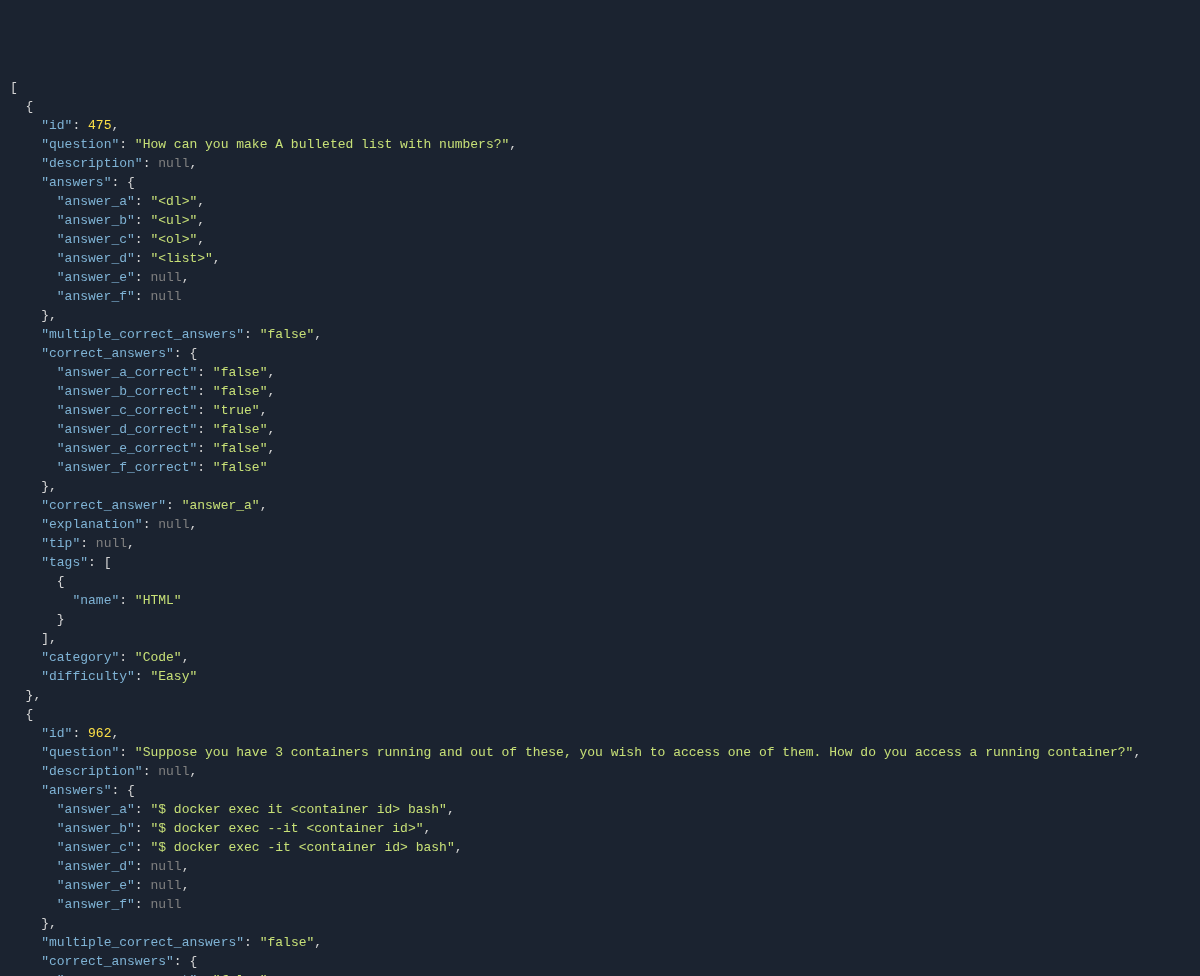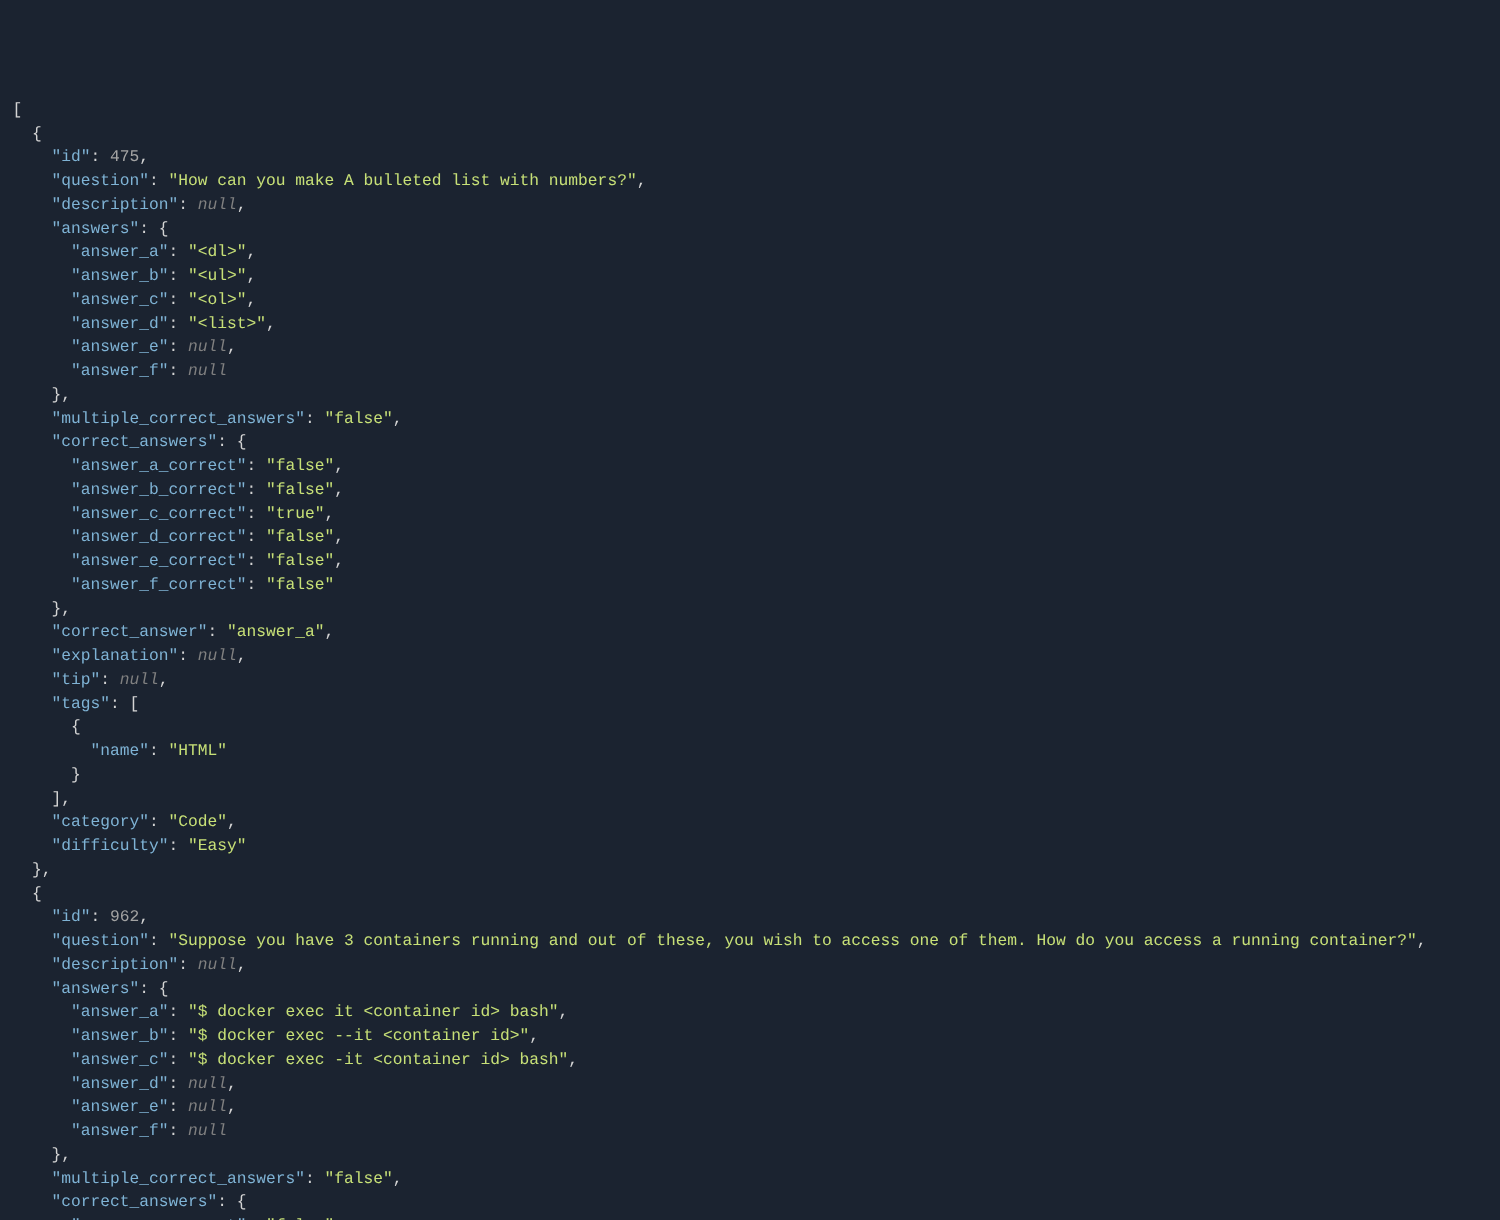--- a/index.html
+++ b/index.html
@@ -12,22 +12,22 @@
       font-family: 'Consolas', 'Monaco', 'Courier New', monospace;
       font-size: 13px;
       padding: 2px 10px;
       color: #d4d4d4;
       line-height: 19px;
       white-space: pre;
     }
     .punct { color: #d4d4d4; }
     .key { color: #7fb3d5; }
     .str { color: #c7e077; }
-    .num { color: #a3a3a3; text-align: center; }
-    .null { color: #808080; font-style: italic; }
+    .num { color: #fde047; text-align: center; }
+    .null { color: #808080; }
   </style>
 </head>
 <body>
 
 
 
 <div id="code-output"><span class="punct">[</span>
   <span class="punct">{</span>
     <span class="key">"id"</span><span class="punct">: </span><span class="num">475</span><span class="punct">,</span>
     <span class="key">"question"</span><span class="punct">: </span><span class="str">"How can you make A bulleted list with numbers?"</span><span class="punct">,</span>

